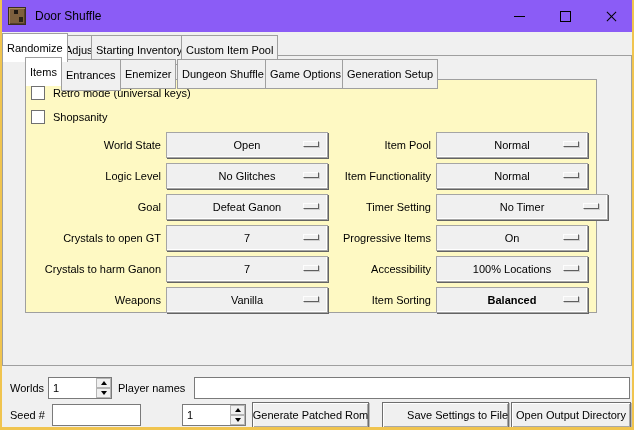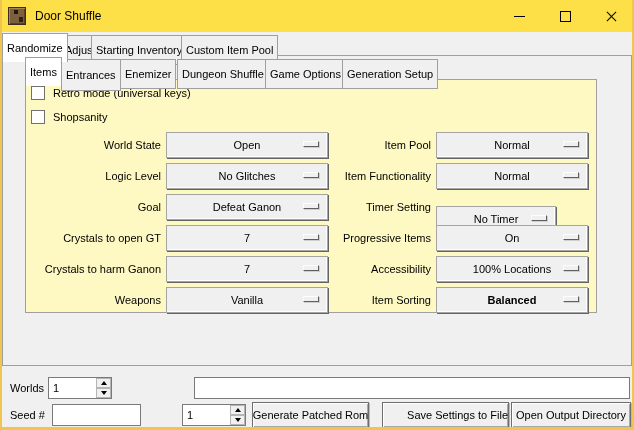--- a/index.html
+++ b/index.html
@@ -3,21 +3,21 @@
 <meta charset="utf-8">
 <style>
   html,body{margin:0;padding:0;background:#d8d8d8;}
   .window{
     position:relative;width:634px;height:430px;box-sizing:border-box;
     background:#f0f0f0;font-family:"Liberation Sans",sans-serif;font-size:11px;color:#000;
     border-left:2px solid #f0c44f;border-right:2px solid #f0c44f;border-bottom:3px solid #f0c44f;
     overflow:hidden;
   }
   
-  .titlebar{position:absolute;left:-2px;top:0;width:634px;height:32px;background:#fde047;display:flex;align-items:center;}
+  .titlebar{position:absolute;left:-2px;top:0;width:634px;height:32px;background:#8b5cf6;display:flex;align-items:center;}
   .app-icon{width:16px;height:16px;margin:0 9px 0 8px;background:#7d5f3e;border:1px solid #3b2e1e;
     box-shadow:inset 1px 1px 0 #a88757,inset -1px -1px 0 #55402a;position:relative;flex:0 0 auto;}
   .app-icon::before{content:"";position:absolute;left:5px;top:2px;width:4px;height:4px;background:#201812;}
   .app-icon::after{content:"";position:absolute;right:2px;bottom:2px;width:4px;height:5px;background:#2a2118;}
   .title-text{font-size:12px;color:#000;}
   .win-btns{position:absolute;right:0;top:0;height:32px;display:flex;}
   .win-btn{width:46px;height:32px;display:flex;align-items:center;justify-content:center;cursor:default;}
   .min-glyph{width:11px;height:1px;background:#000;}
   .max-glyph{width:9px;height:9px;border:1px solid #000;background:transparent;}
   .close-glyph{position:relative;width:11px;height:11px;}
@@ -145,21 +145,21 @@
       <span class="mb-ind"></span>
     </div>
 
     <div class="flabel" style="left:300px;top:83px;width:105px;">Item Functionality</div>
     <div class="menubtn" style="left:410px;top:83px;width:152px;">
       <span>Normal</span>
       <span class="mb-ind"></span>
     </div>
 
     <div class="flabel" style="left:300px;top:114px;width:105px;">Timer Setting</div>
-    <div class="menubtn" style="left:410px;top:114px;width:120px;margin-top:12px;">
+    <div class="menubtn" style="left:410px;top:114px;width:172px;">
       <span>No Timer</span>
       <span class="mb-ind"></span>
     </div>
 
     <div class="flabel" style="left:300px;top:145px;width:105px;">Progressive Items</div>
     <div class="menubtn" style="left:410px;top:145px;width:152px;">
       <span>On</span>
       <span class="mb-ind"></span>
     </div>
 
@@ -200,20 +200,21 @@
     <input value="1" style="">
     <div class="spin-btns">
       <div class="spin-b">
           <i class="tri-up"></i>
         </div>
       <div class="spin-b">
           <i class="tri-down"></i>
         </div>
     </div>
   </div>
+  <div class="flab" style="left:116px;top:377px;line-height:22px;">Player names</div>
   <input class="entry" style="left: 192px; top: 377px; width: 436px;" value="">
 
   <div class="flab" style="left:8px;top:402px;line-height:26px;">Seed #</div>
   <input class="entry" style="left: 50px; top: 404px; width: 89px;" value="">
   <div class="flab" style="left:145px;top:402px;line-height:26px;margin-top:40px;">Count</div>
   <div class="spin" style="left:180px;top:404px;width:64px;">
     <input value="1" style="">
     <div class="spin-btns">
       <div class="spin-b">
           <i class="tri-up"></i>

